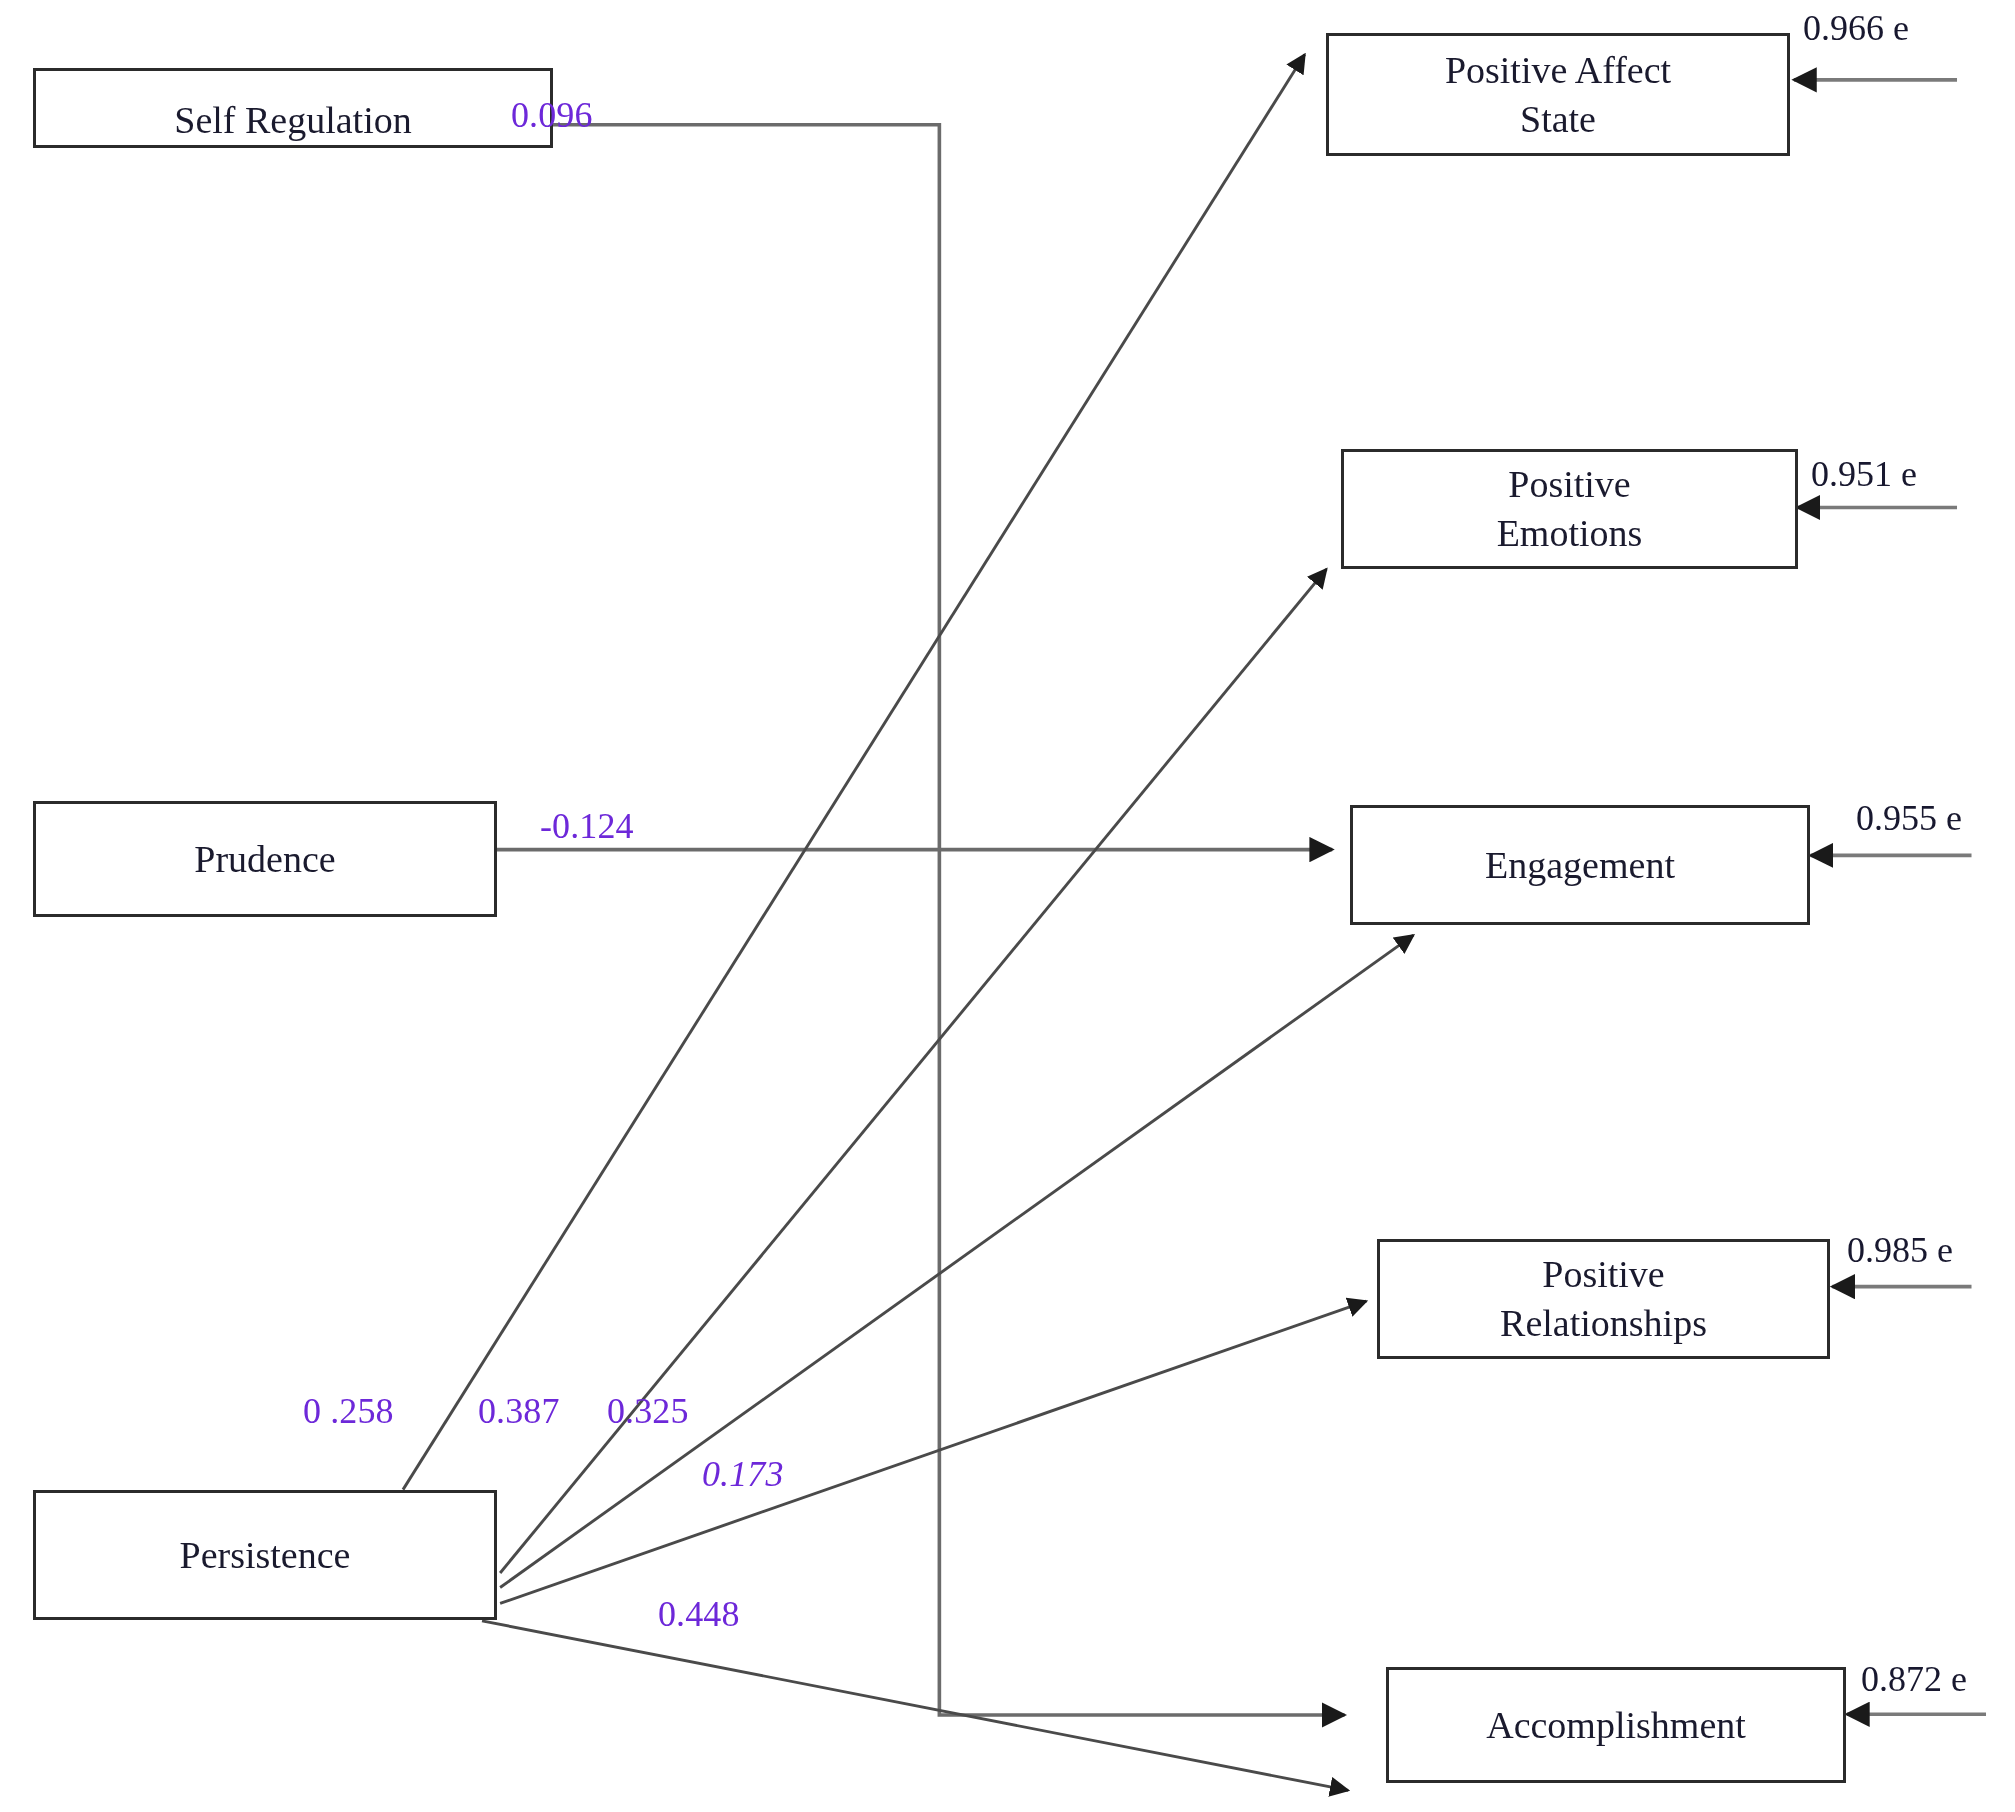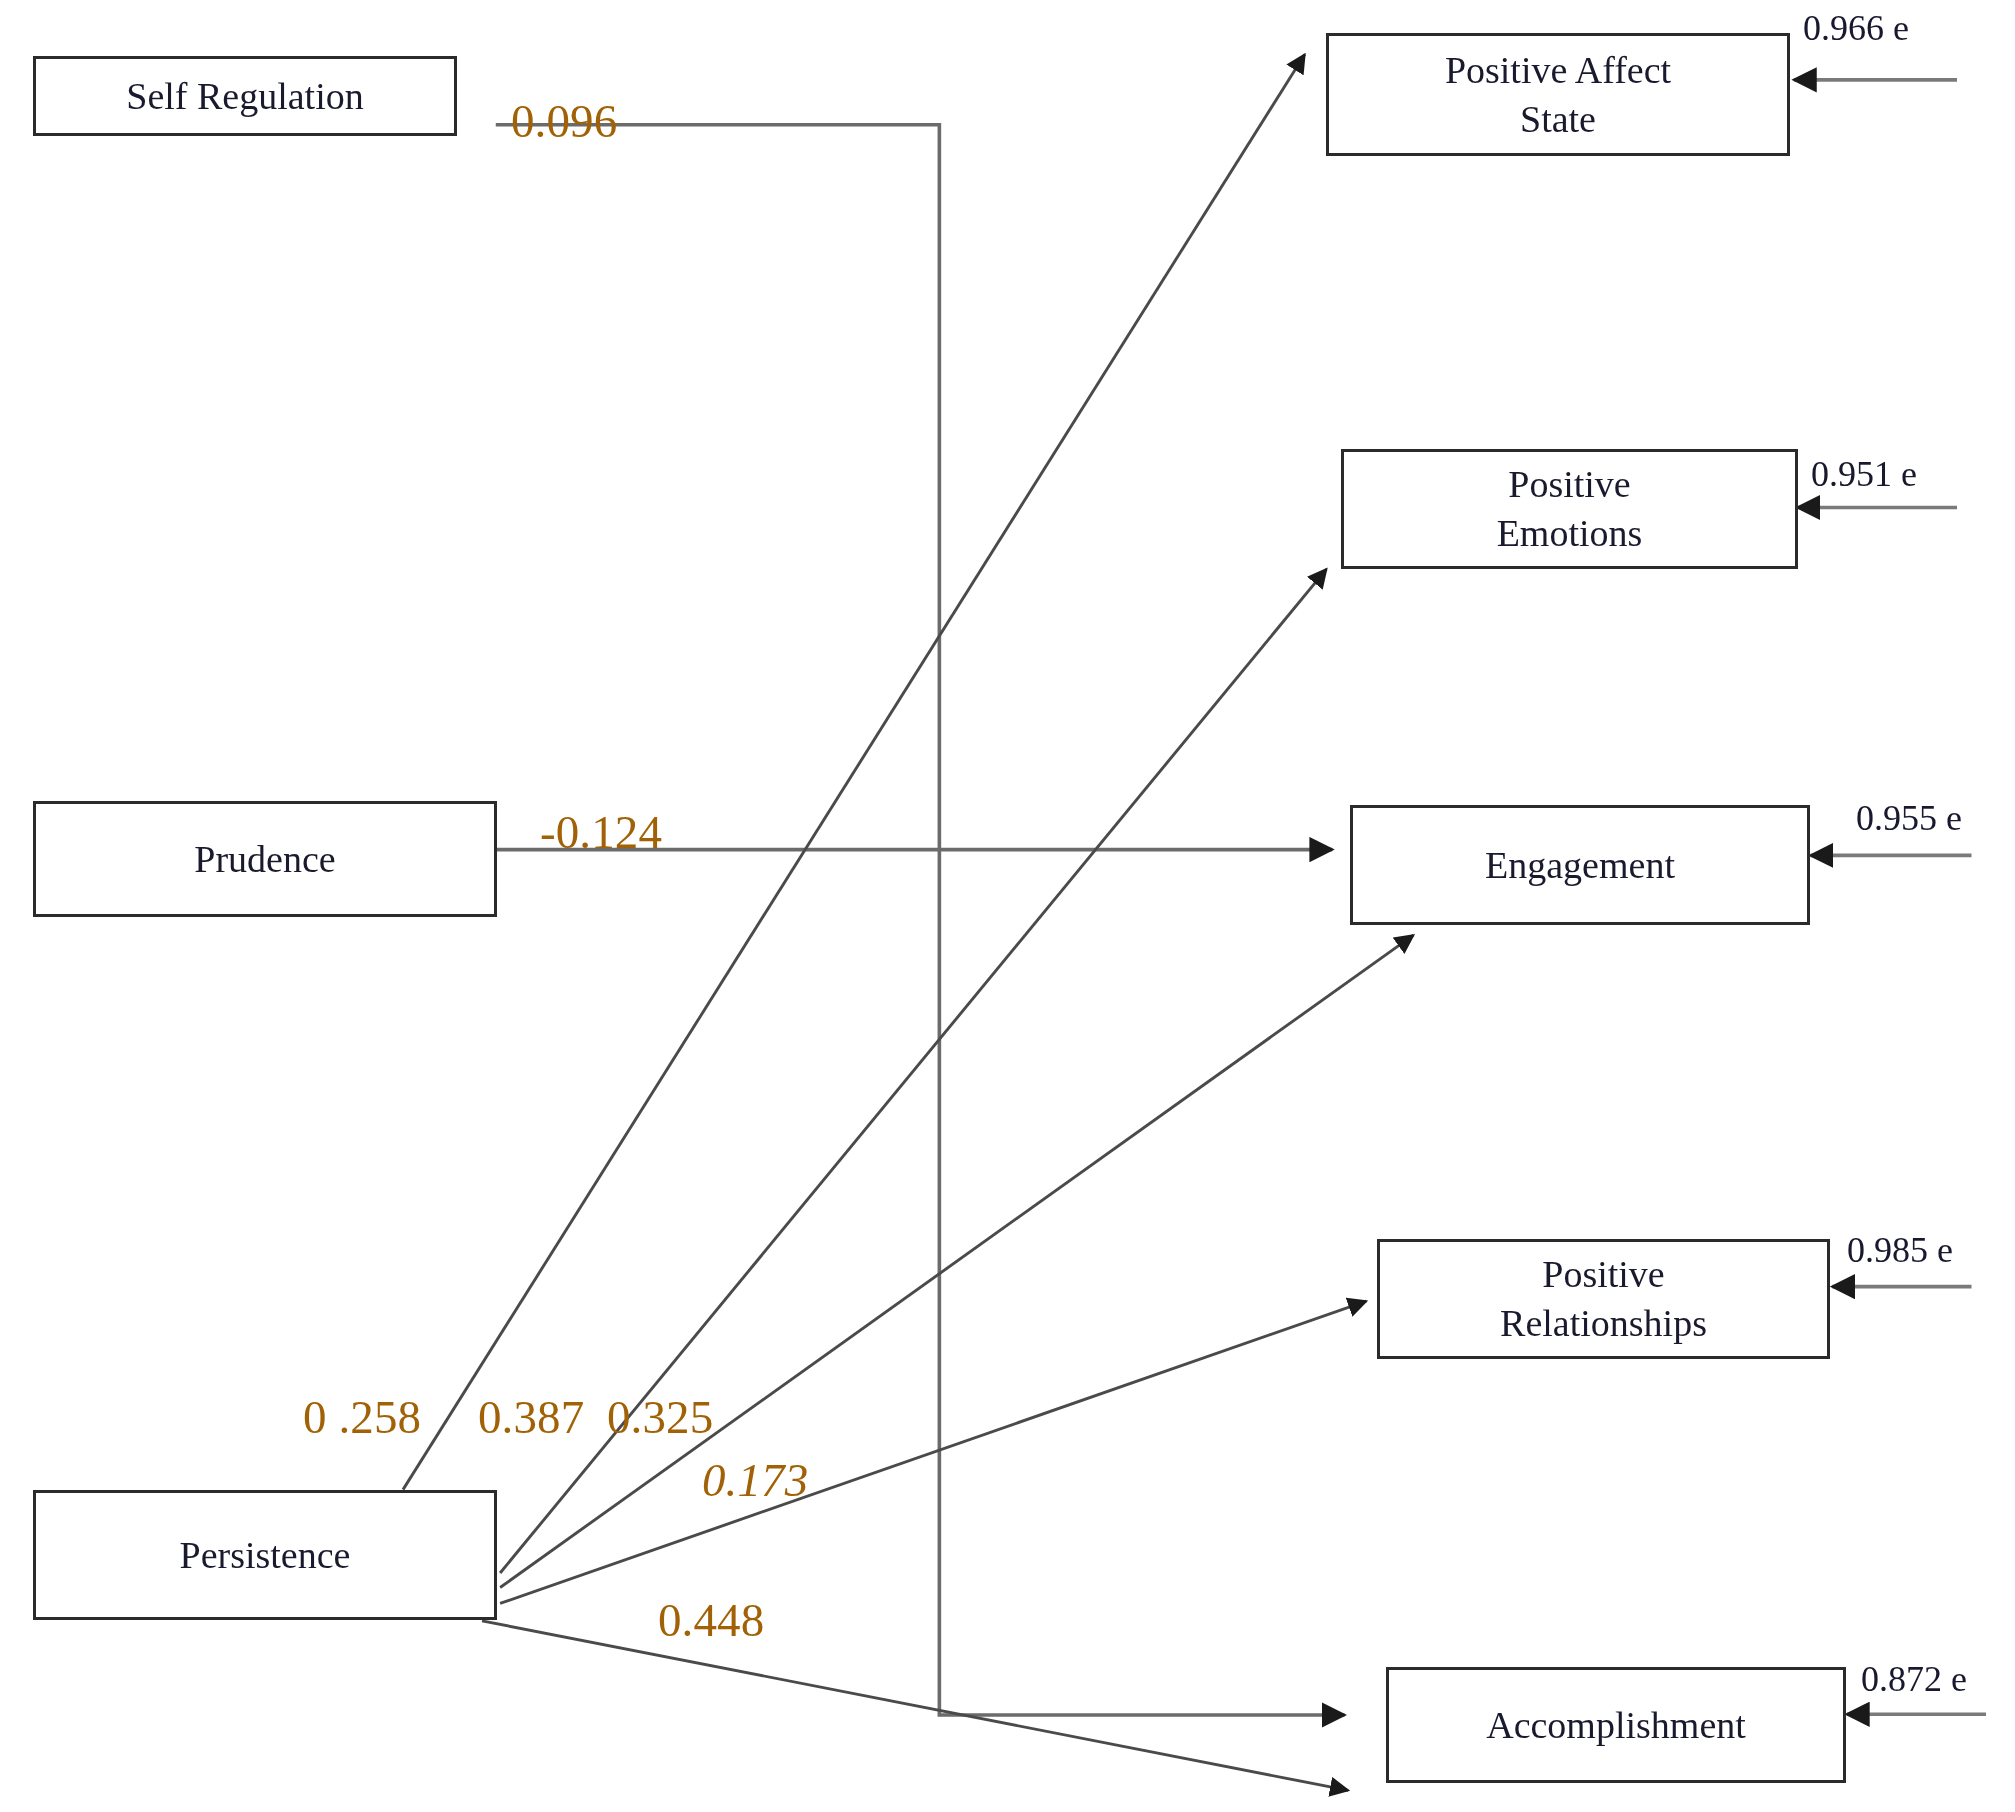--- a/index.html
+++ b/index.html
@@ -37,22 +37,22 @@
     color: #1a1a2e;
     font-size: 38px;
     padding: 0 22px;
   }
   .node-box .node-label {
     display: block;
     width: 100%;
   }
   .path-label {
     position: absolute;
-    color: #a16207;
-    font-size: 47px;
+    color: #6d28d9;
+    font-size: 36px;
     white-space: nowrap;
     background: transparent;
     letter-spacing: 0.1px;
   }
   .err-label {
     position: absolute;
     color: #18182f;
     font-size: 36px;
     white-space: nowrap;
   }
@@ -110,21 +110,21 @@
       <path d="M 2720 1180 L 2498 1180" fill="none" stroke="#7a7a7a" stroke-width="5" marker-end="url(#arrowErr)"></path>
     </g>
     <g>
       <path d="M 2720 1775 L 2528 1775" fill="none" stroke="#7a7a7a" stroke-width="5" marker-end="url(#arrowErr)"></path>
     </g>
     <g>
       <path d="M 2740 2365 L 2548 2365" fill="none" stroke="#7a7a7a" stroke-width="5" marker-end="url(#arrowErr)"></path>
     </g>
   </svg>
 
-  <div class="node-box" style="left:33px; top:56px; width:424px; height:80px;">
+  <div class="node-box" style="left:33px; top:68px; width:520px; height:80px;align-items:flex-end;">
     <span class="node-label">Self Regulation</span>
   </div>
 
   <div class="node-box" style="left:33px; top:801px; width:464px; height:116px;">
     <span class="node-label">Prudence</span>
   </div>
 
   <div class="node-box" style="left:33px; top:1490px; width:464px; height:130px;">
     <span class="node-label">Persistence</span>
   </div>

